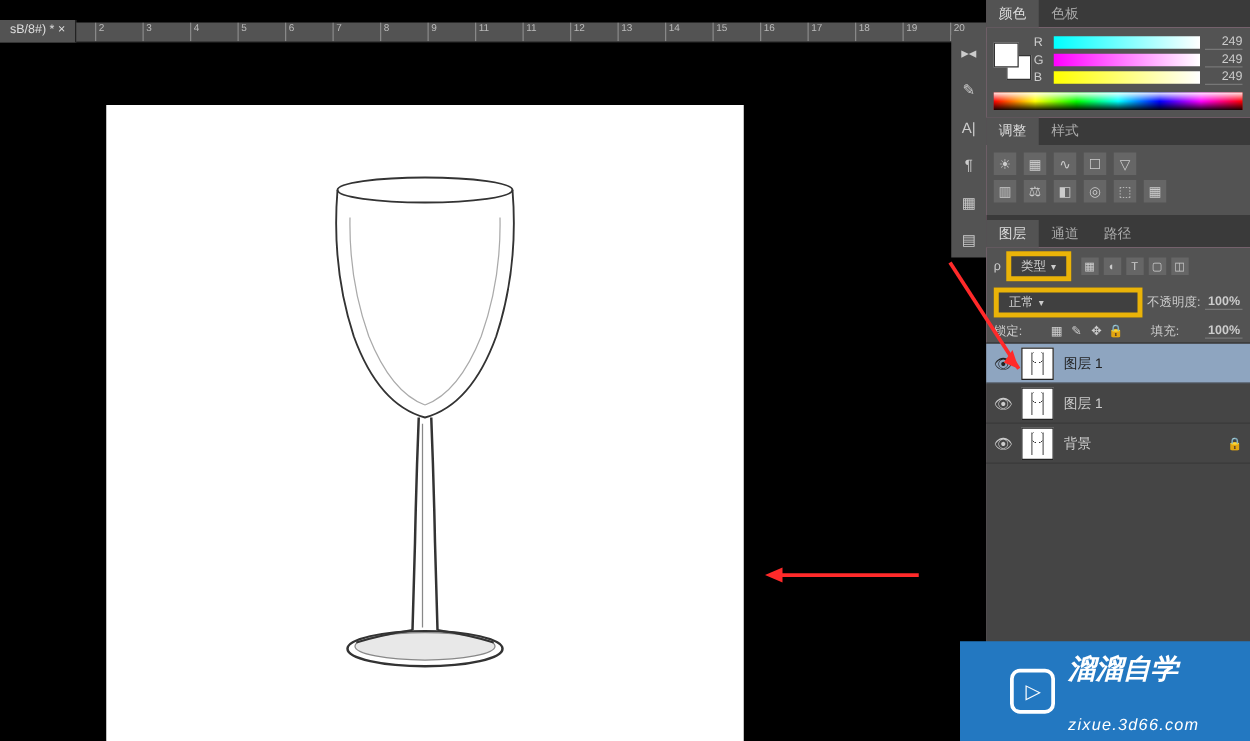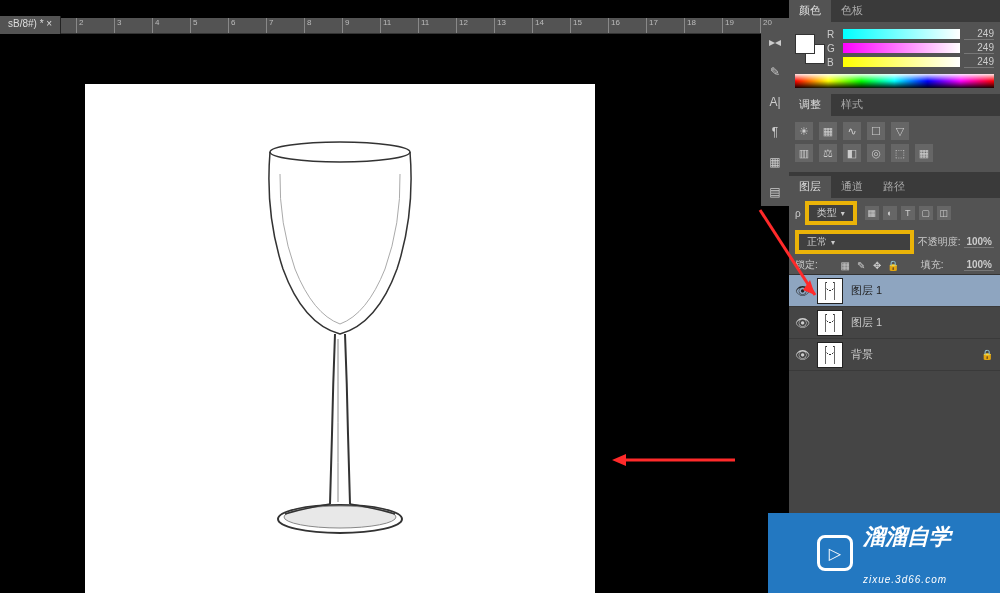--- a/index.html
+++ b/index.html
@@ -397,21 +397,21 @@
     }
     .wm-text {
       color: #fff;
       font-style: italic;
     }
     .wm-main {
       font-size: 22px;
       font-weight: bold;
     }
     .wm-sub {
-      font-size: 10px;
+      font-size: 13px;
       letter-spacing: 1px;
       margin-top: 22px;
     }
   </style>
 </head>
 <body>
 
 <div class="tab-bar">
   <div class="tab">sB/8#) * ×</div>
 </div>

